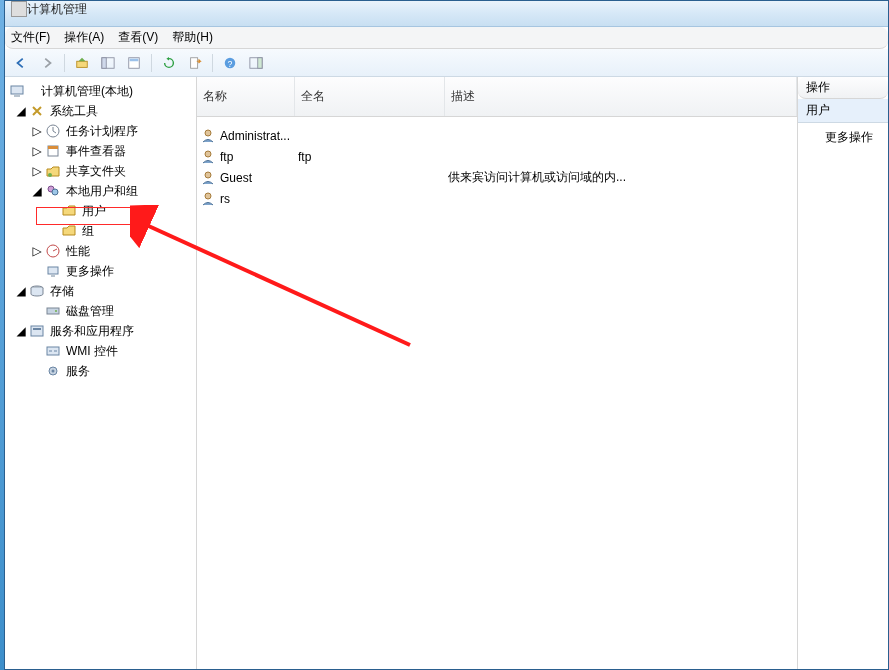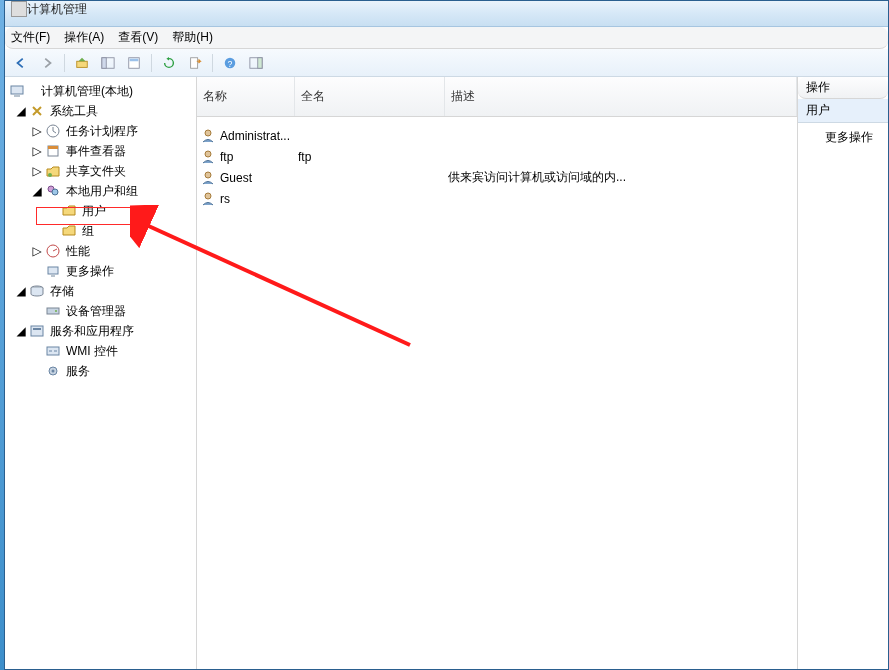--- a/index.html
+++ b/index.html
@@ -344,21 +344,21 @@
         <span class="lbl">存储</span>
       </div>
       <div class="tree-row indent-1">
         <span class="expander"></span>
         <span class="ico">
             <svg width="16" height="16">
               <rect x="2" y="5" width="12" height="6" fill="#c7d4e2" stroke="#7a8594"></rect>
               <circle cx="11" cy="8" r="1" fill="#6fae4e"></circle>
             </svg>
           </span>
-        <span class="lbl">设备管理器</span>
+        <span class="lbl">磁盘管理</span>
       </div>
 
       <div class="tree-row indent-0">
         <span class="expander">◢</span>
         <span class="ico">
             <svg width="16" height="16">
               <rect x="2" y="3" width="12" height="10" fill="#dce6f2" stroke="#6a85a3"></rect>
               <rect x="4" y="5" width="8" height="2" fill="#6a85a3"></rect>
             </svg>
           </span>

